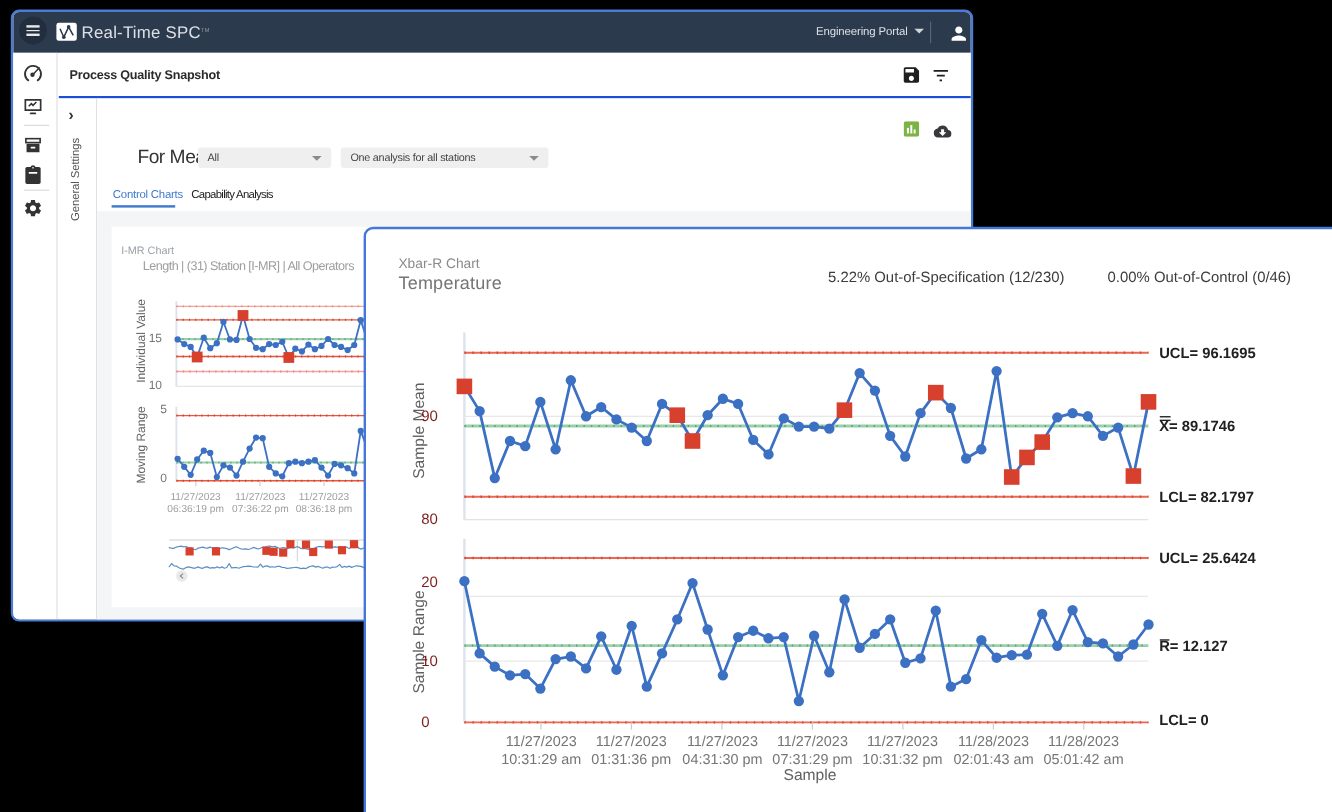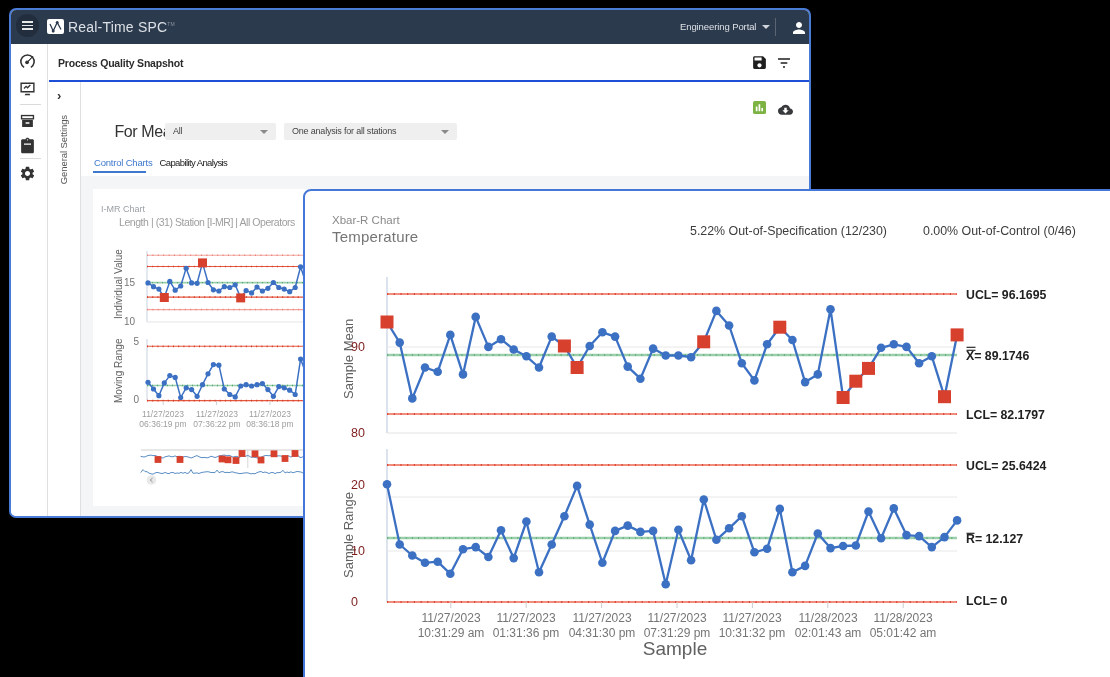--- a/index.html
+++ b/index.html
@@ -71,21 +71,21 @@
 
 .w2sub { position:absolute; left:27px; top:23px; font-size:11.5px; color:#8a8a8a; }
 .w2title { position:absolute; left:27px; top:37px; font-size:15px; color:#757575; letter-spacing:0.2px; }
 .stat { position:absolute; top:33px; font-size:12.4px; color:#3c3c3c; }
 .vlab2 { position:absolute; font-size:13px; color:#616161; writing-mode:vertical-rl;
   transform:rotate(180deg); text-align:center; }
 .ylab2 { position:absolute; font-size:12.5px; color:#7f1d1d; text-align:left; width:30px; }
 .dt2 { position:absolute; font-size:12px; color:#757575; text-align:center; width:90px;
   line-height:15px; }
 #sampleT { position:absolute; left:330px; top:447px; width:80px; text-align:center;
-  font-size:19px; color:#616161; }
+  font-size:13px; color:#616161; }
 </style></head>
 <body>
 <div id="win1">
   <div id="hdr">
     <div id="burger">
         <span style="top:7px"></span>
         <span style="top:10.6px"></span>
         <span style="top:14.2px"></span>
       </div>
     <div id="logo"><svg width="17" height="15" viewBox="0 0 17 15">

